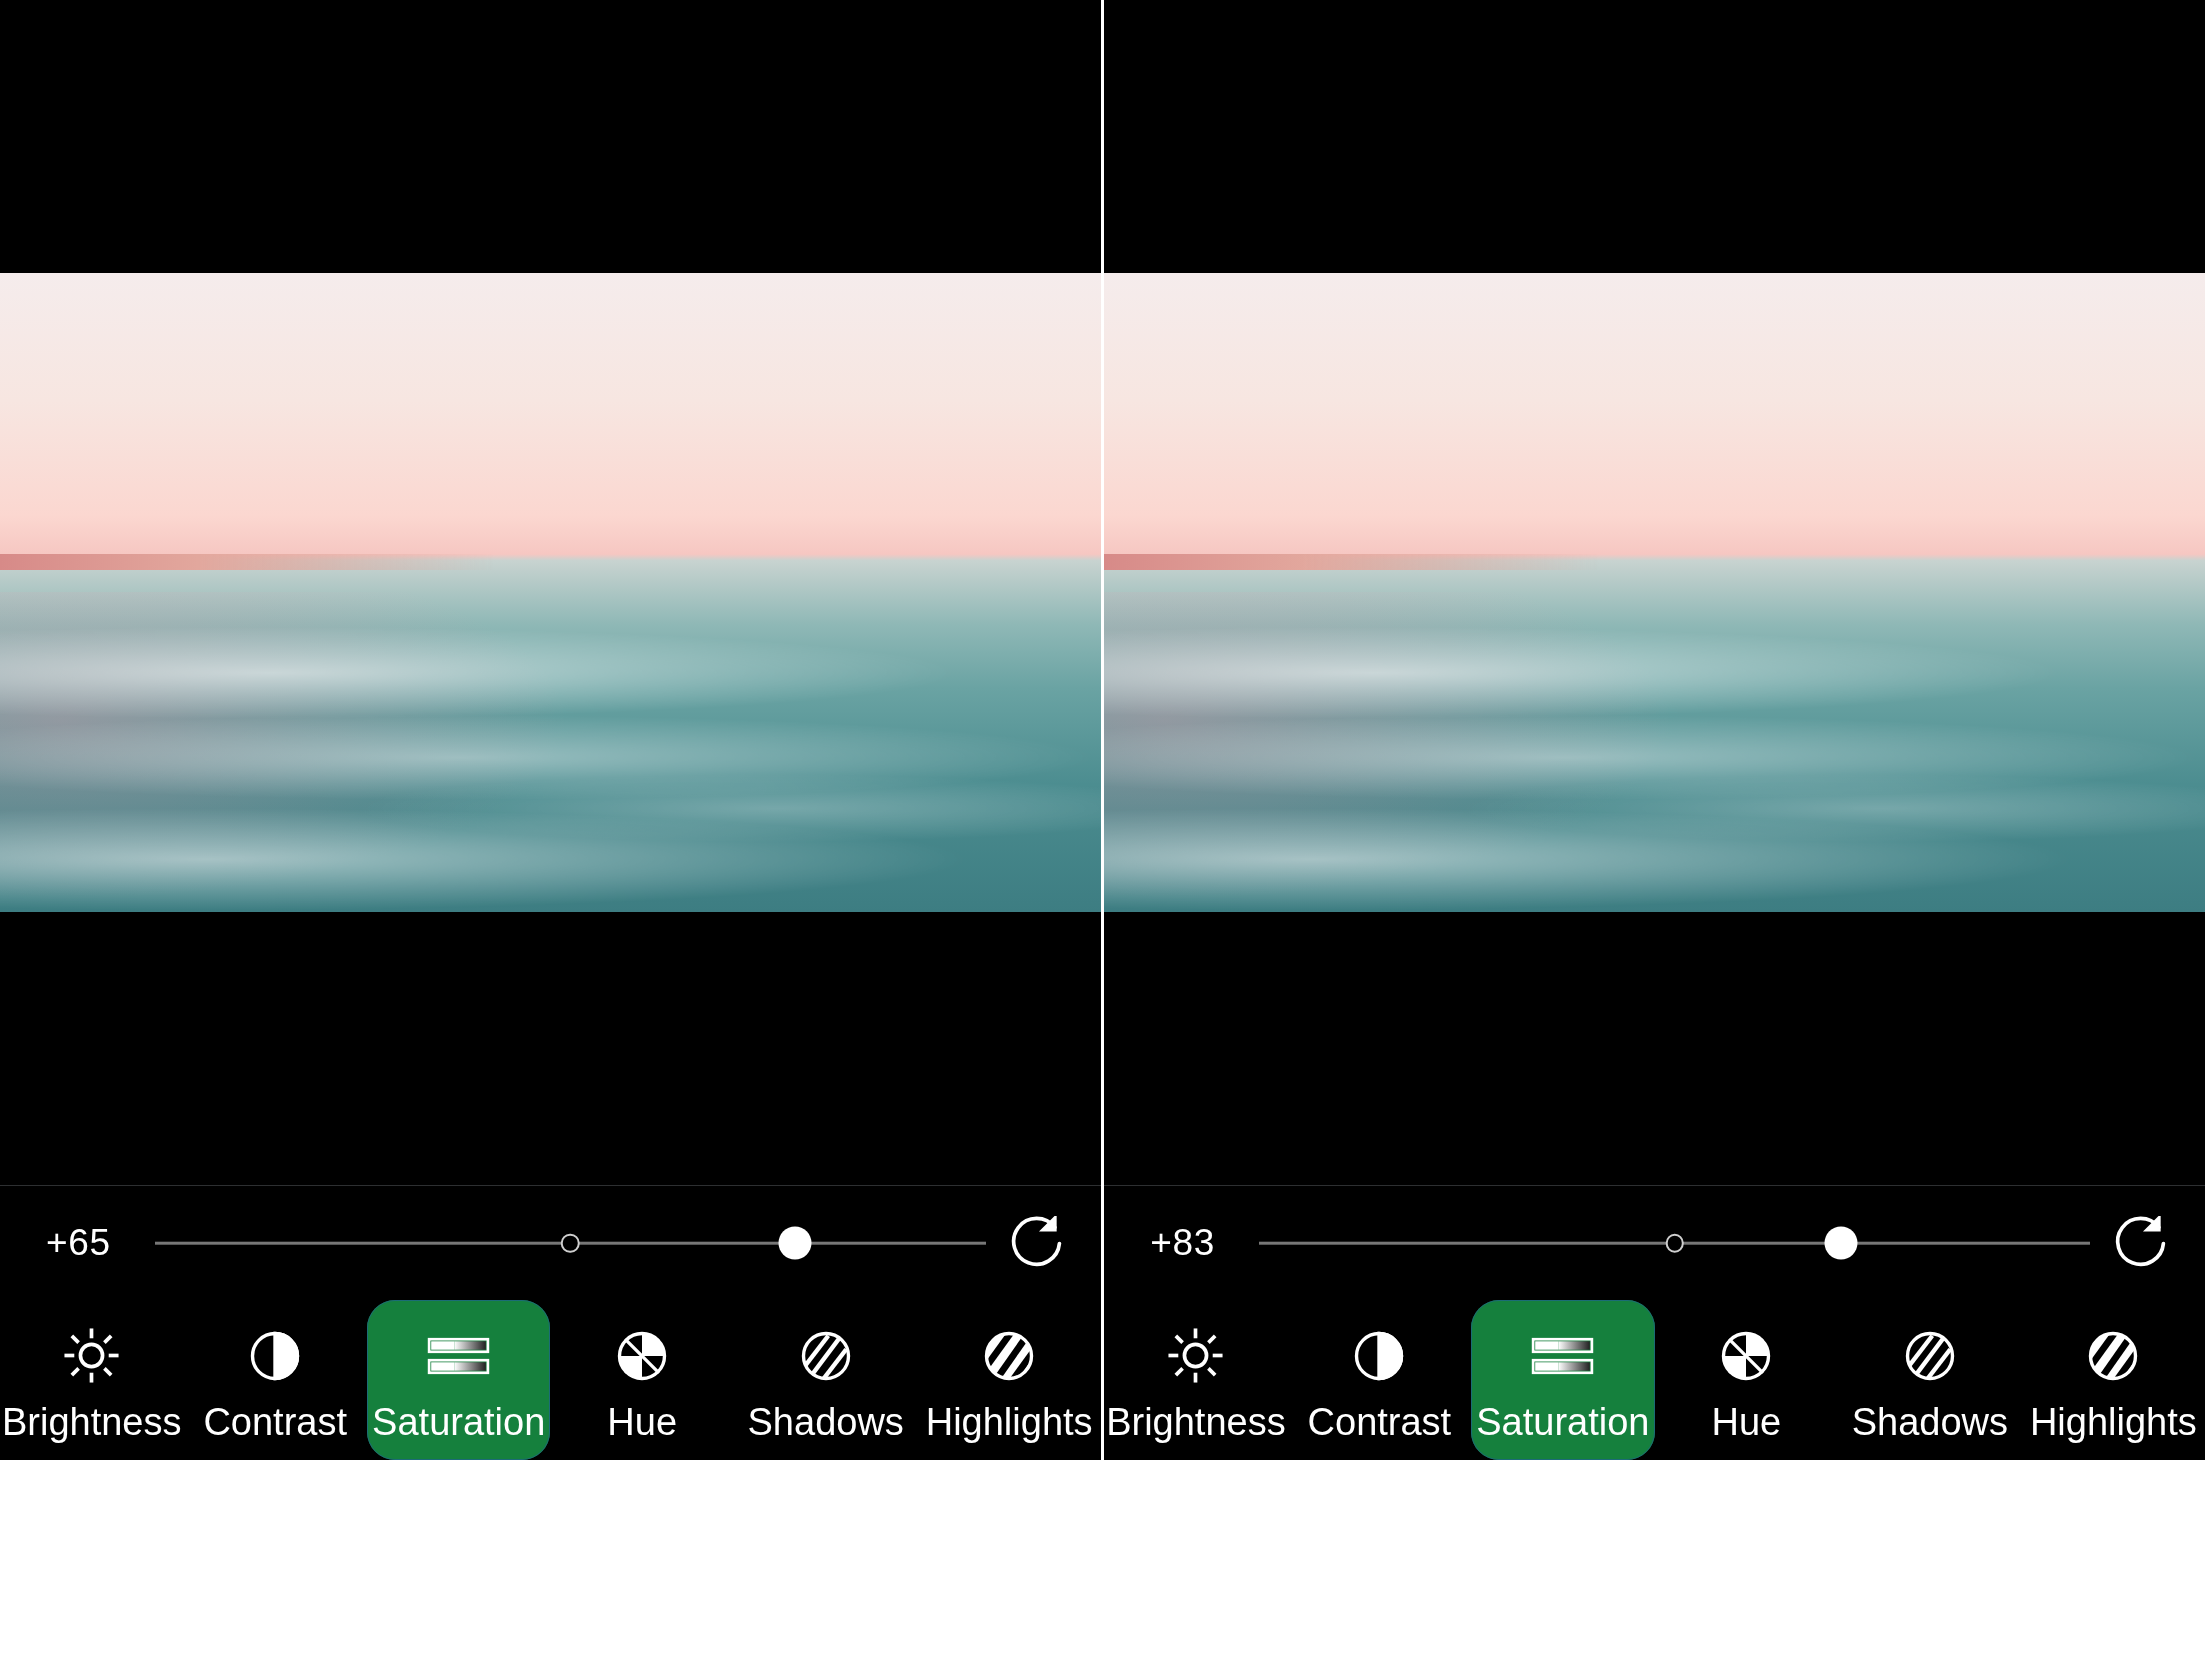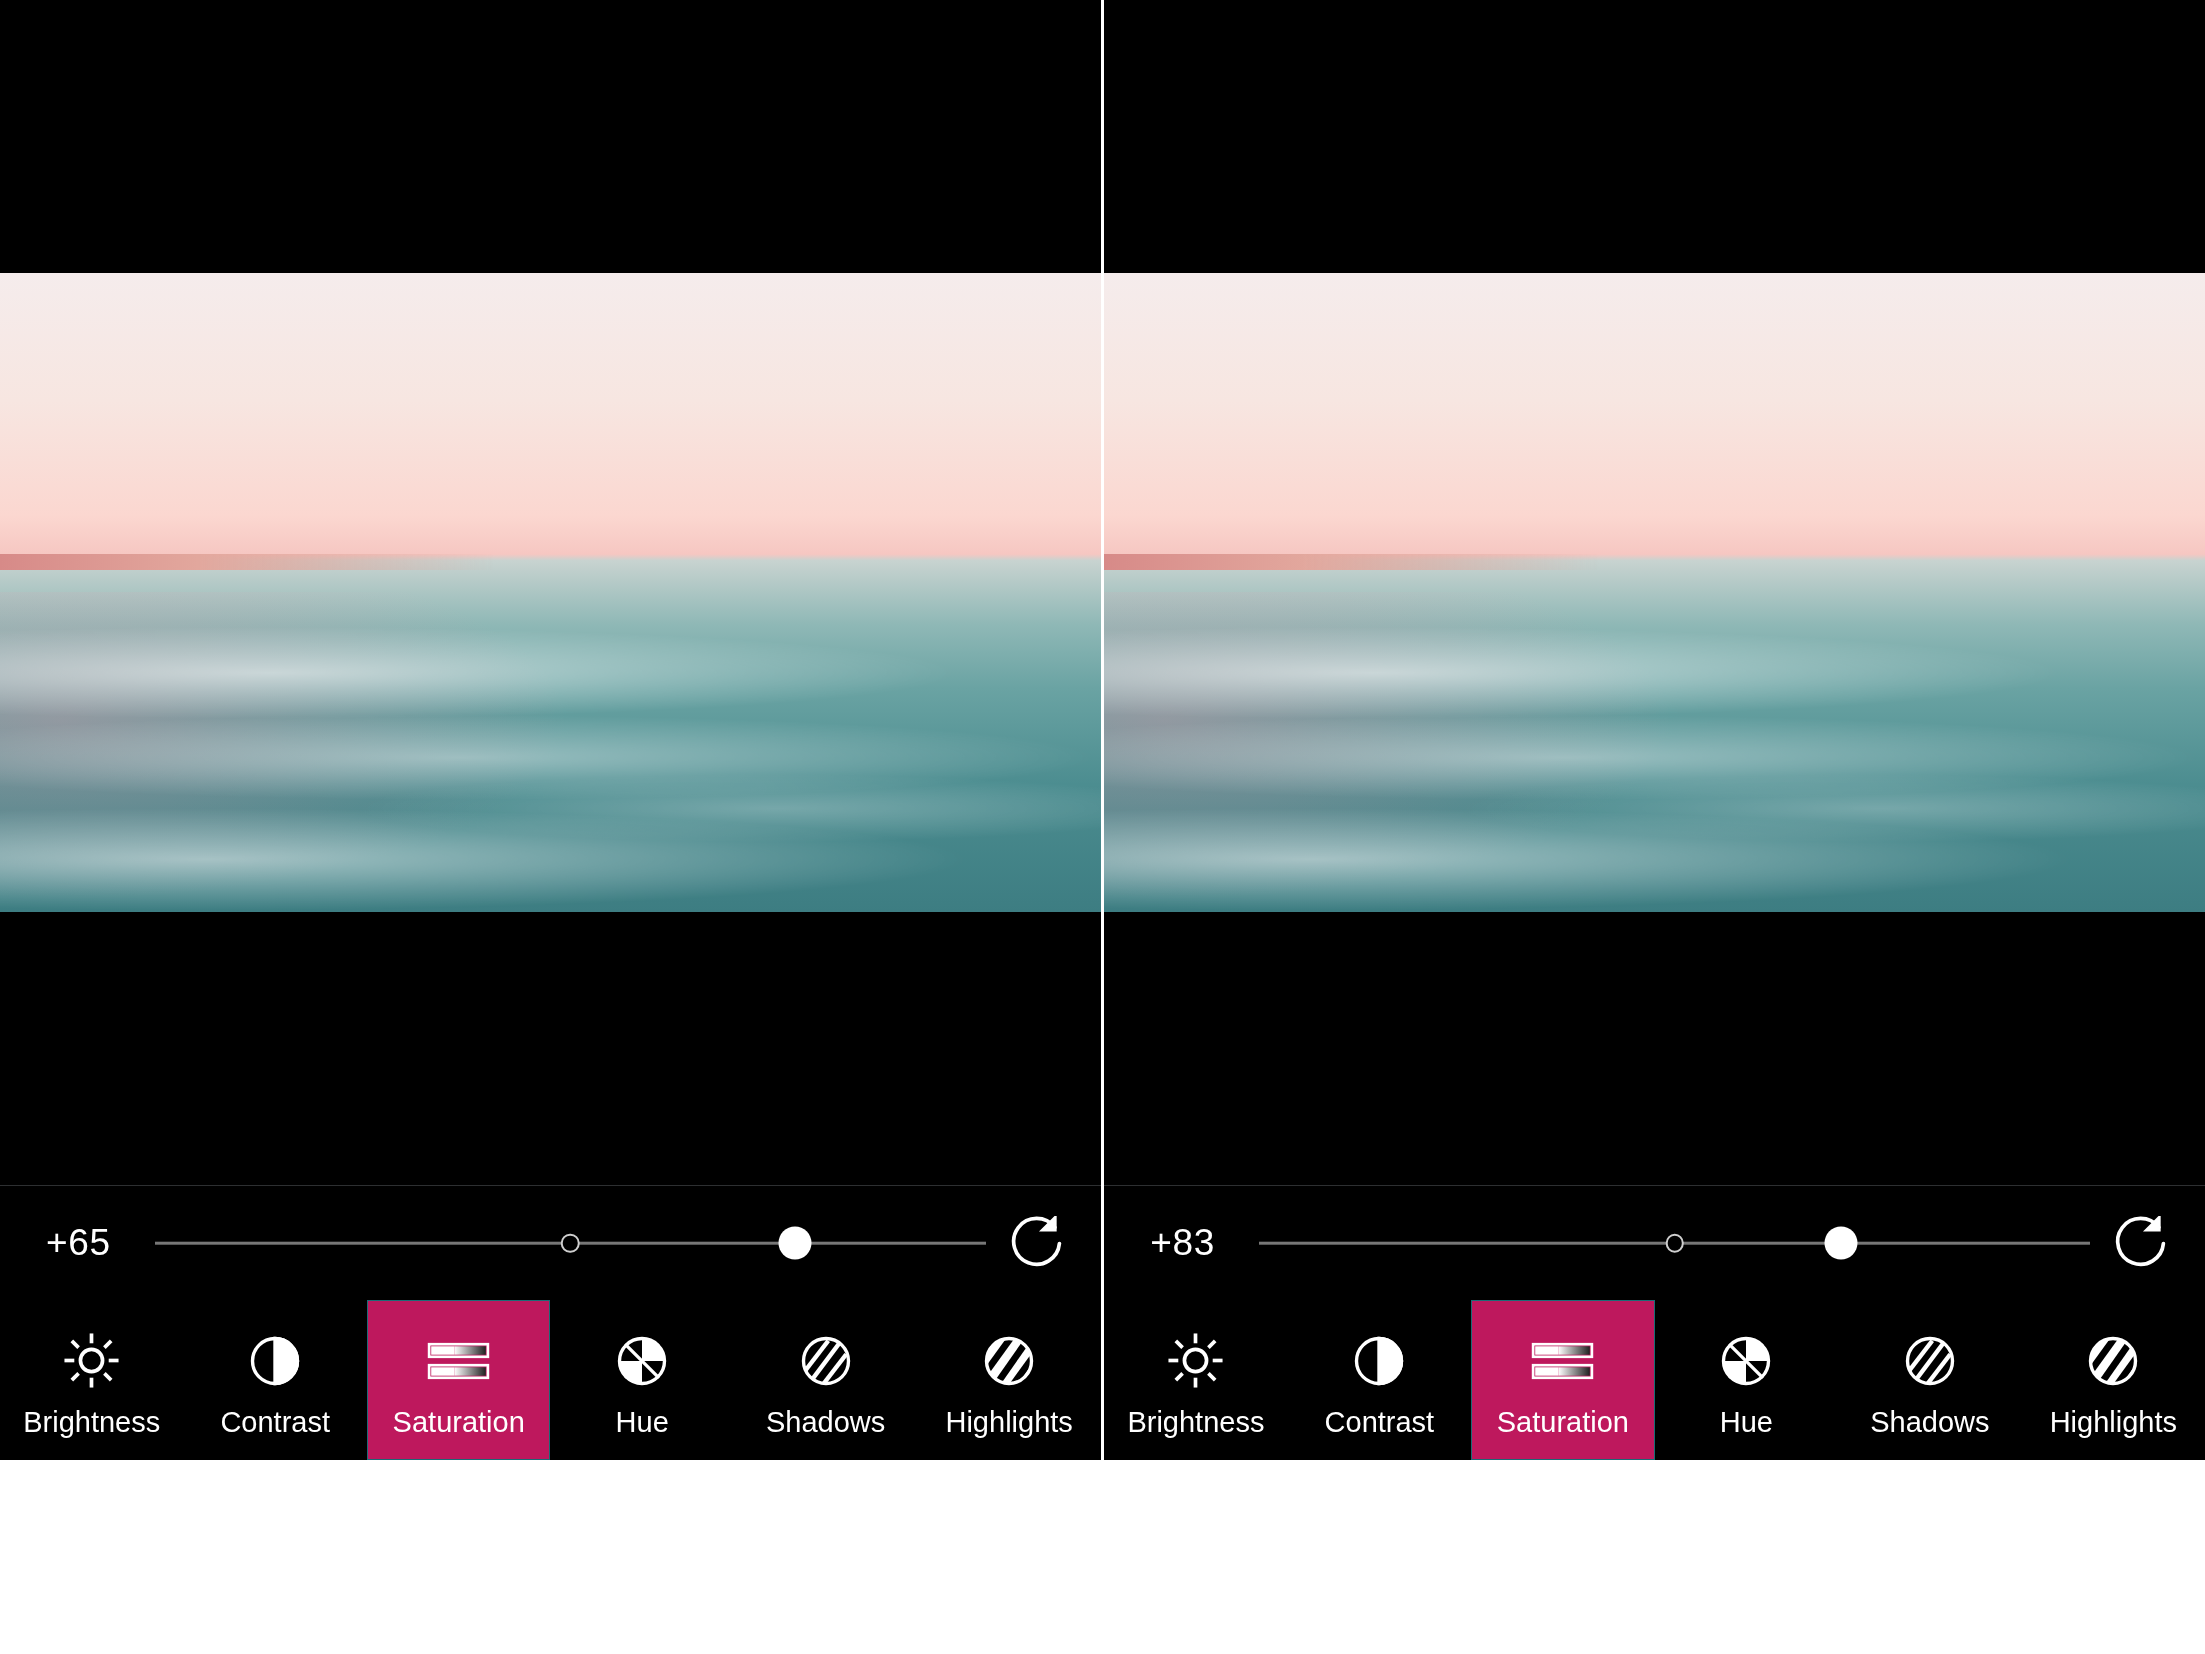--- a/index.html
+++ b/index.html
@@ -154,29 +154,30 @@
     justify-content: space-around;
     color: #fff;
   }
   .tool-item {
     flex: 1 1 0;
     display: flex;
     flex-direction: column;
     align-items: center;
     justify-content: center;
     gap: 12px;
-    font-size: 29px;
+    font-size: 38px;
     padding-top: 6.6px;
     cursor: pointer;
     position: relative;
   }
   .tool-item.selected {
-    background: #be185d;
+    background: #15803d;
     outline: 1.3px solid #1b6b76;
     outline-offset: -1.3px;
+    border-radius: 28px;
   }
   .tool-item .icon-wrap {
     width: 66px;
     height: 66px;
     display: flex;
     align-items: center;
     justify-content: center;
   }
   .tool-item .label {
     color: #ffffff;

